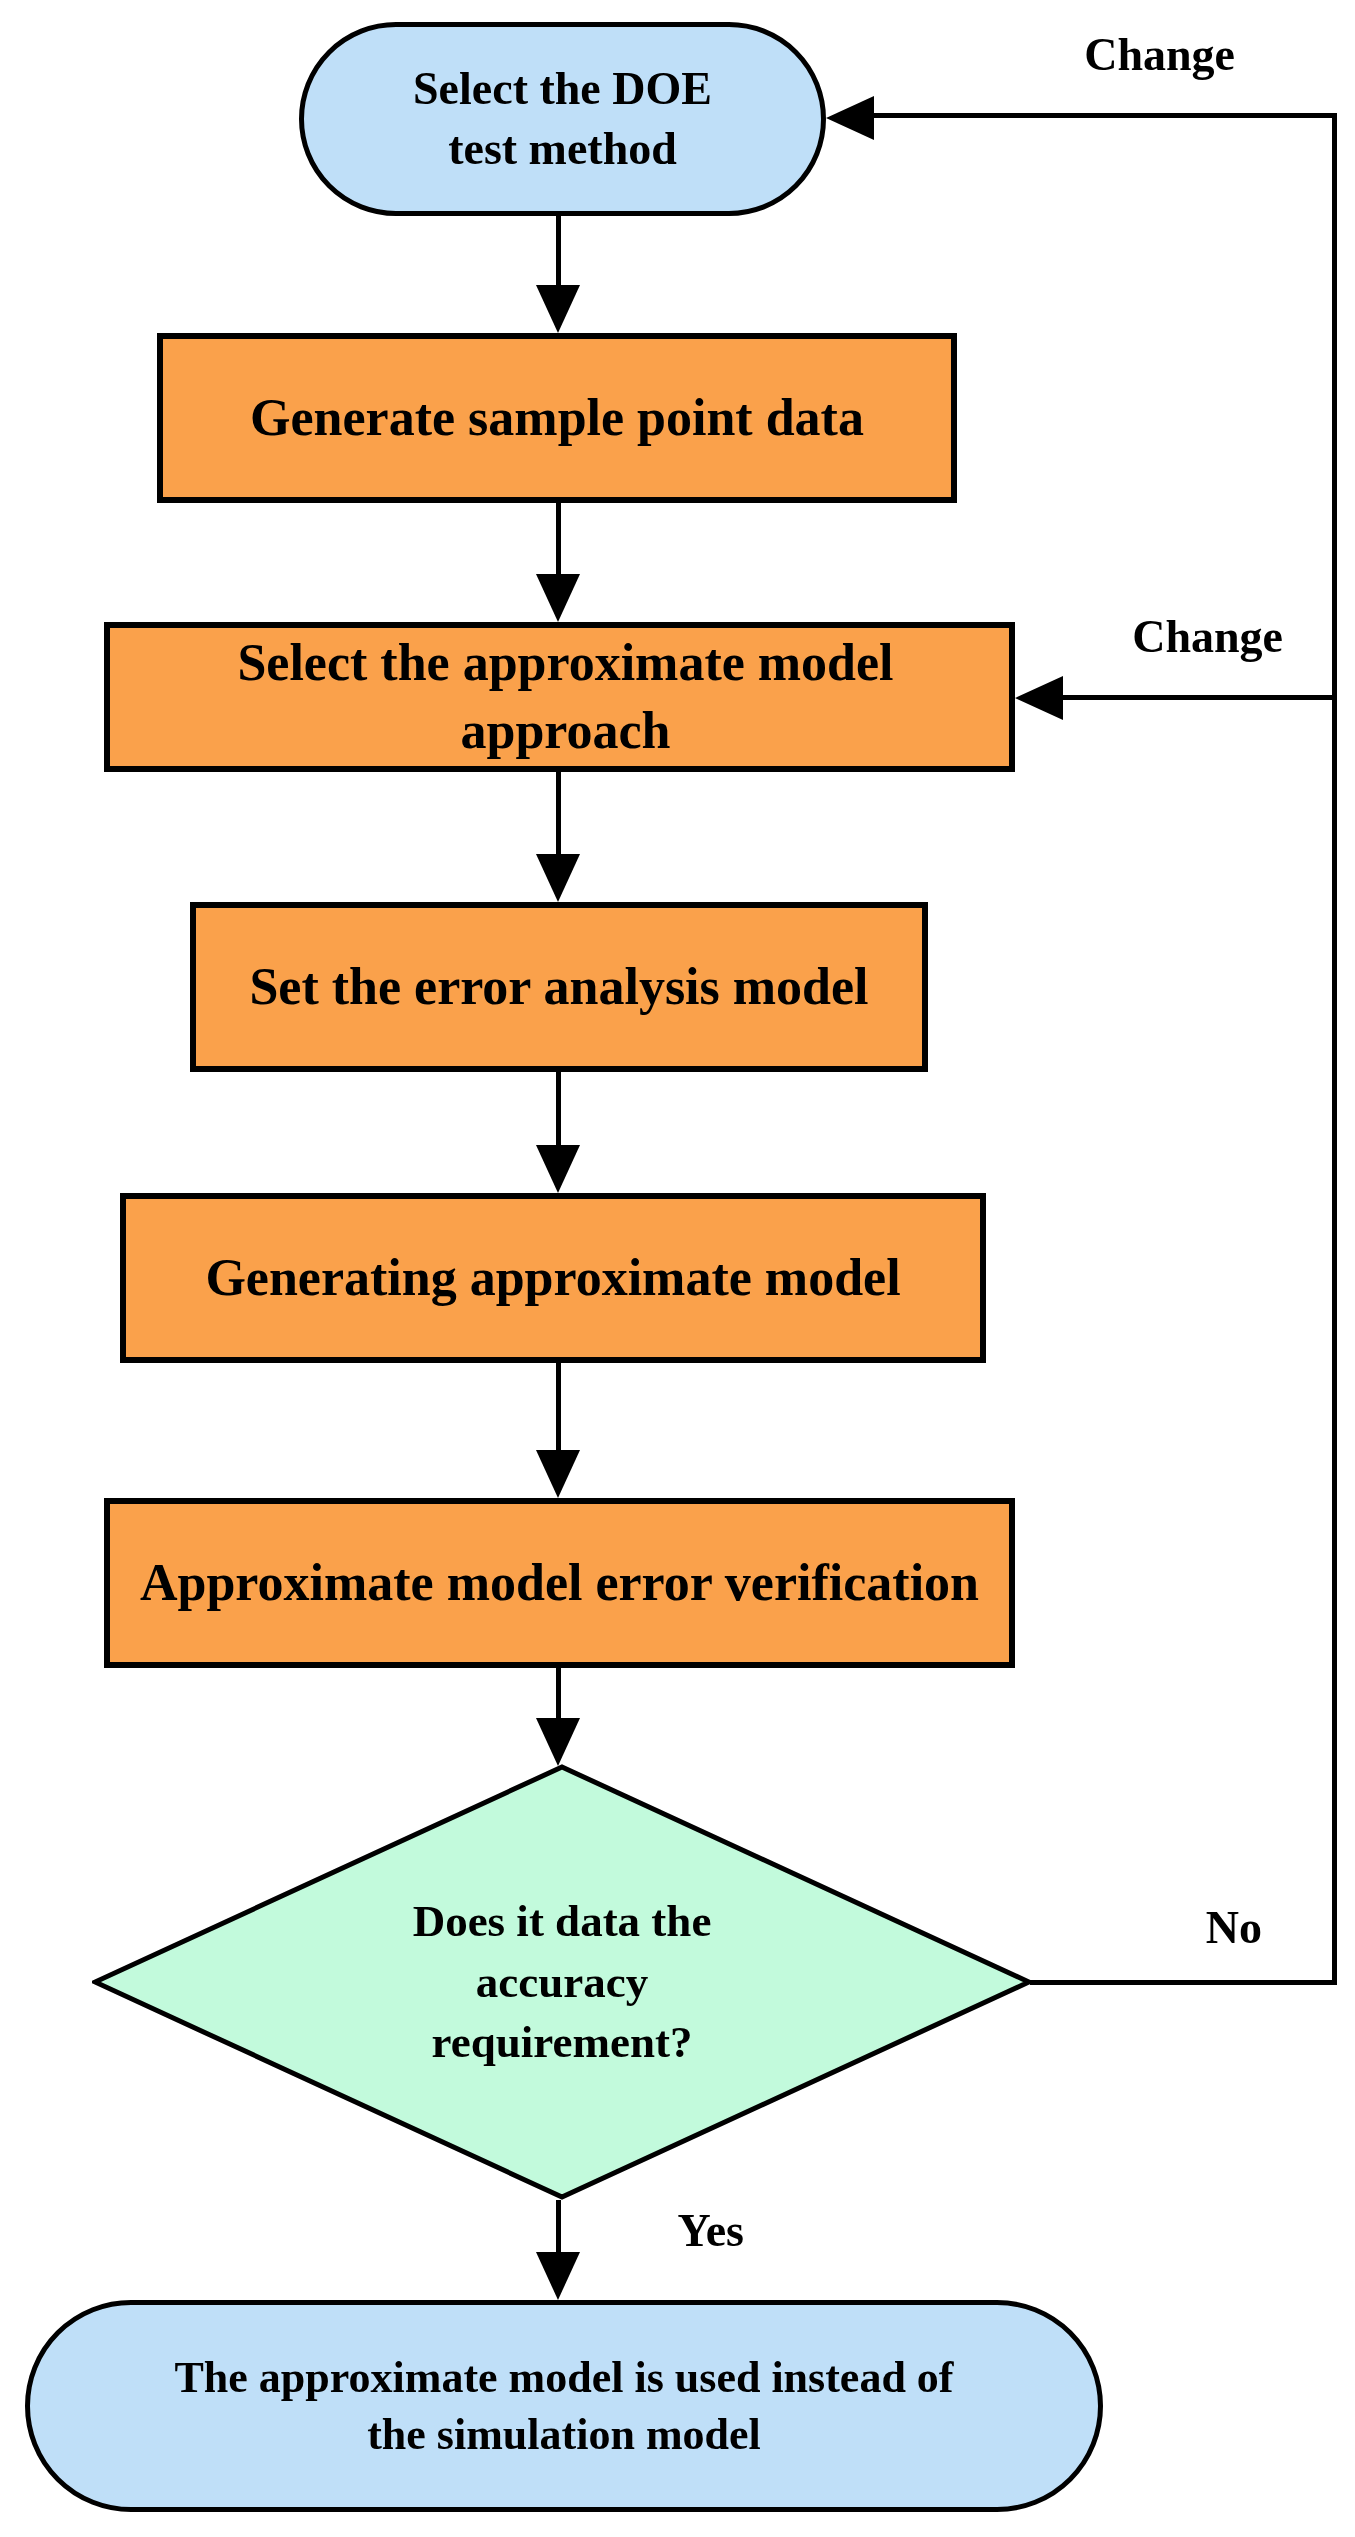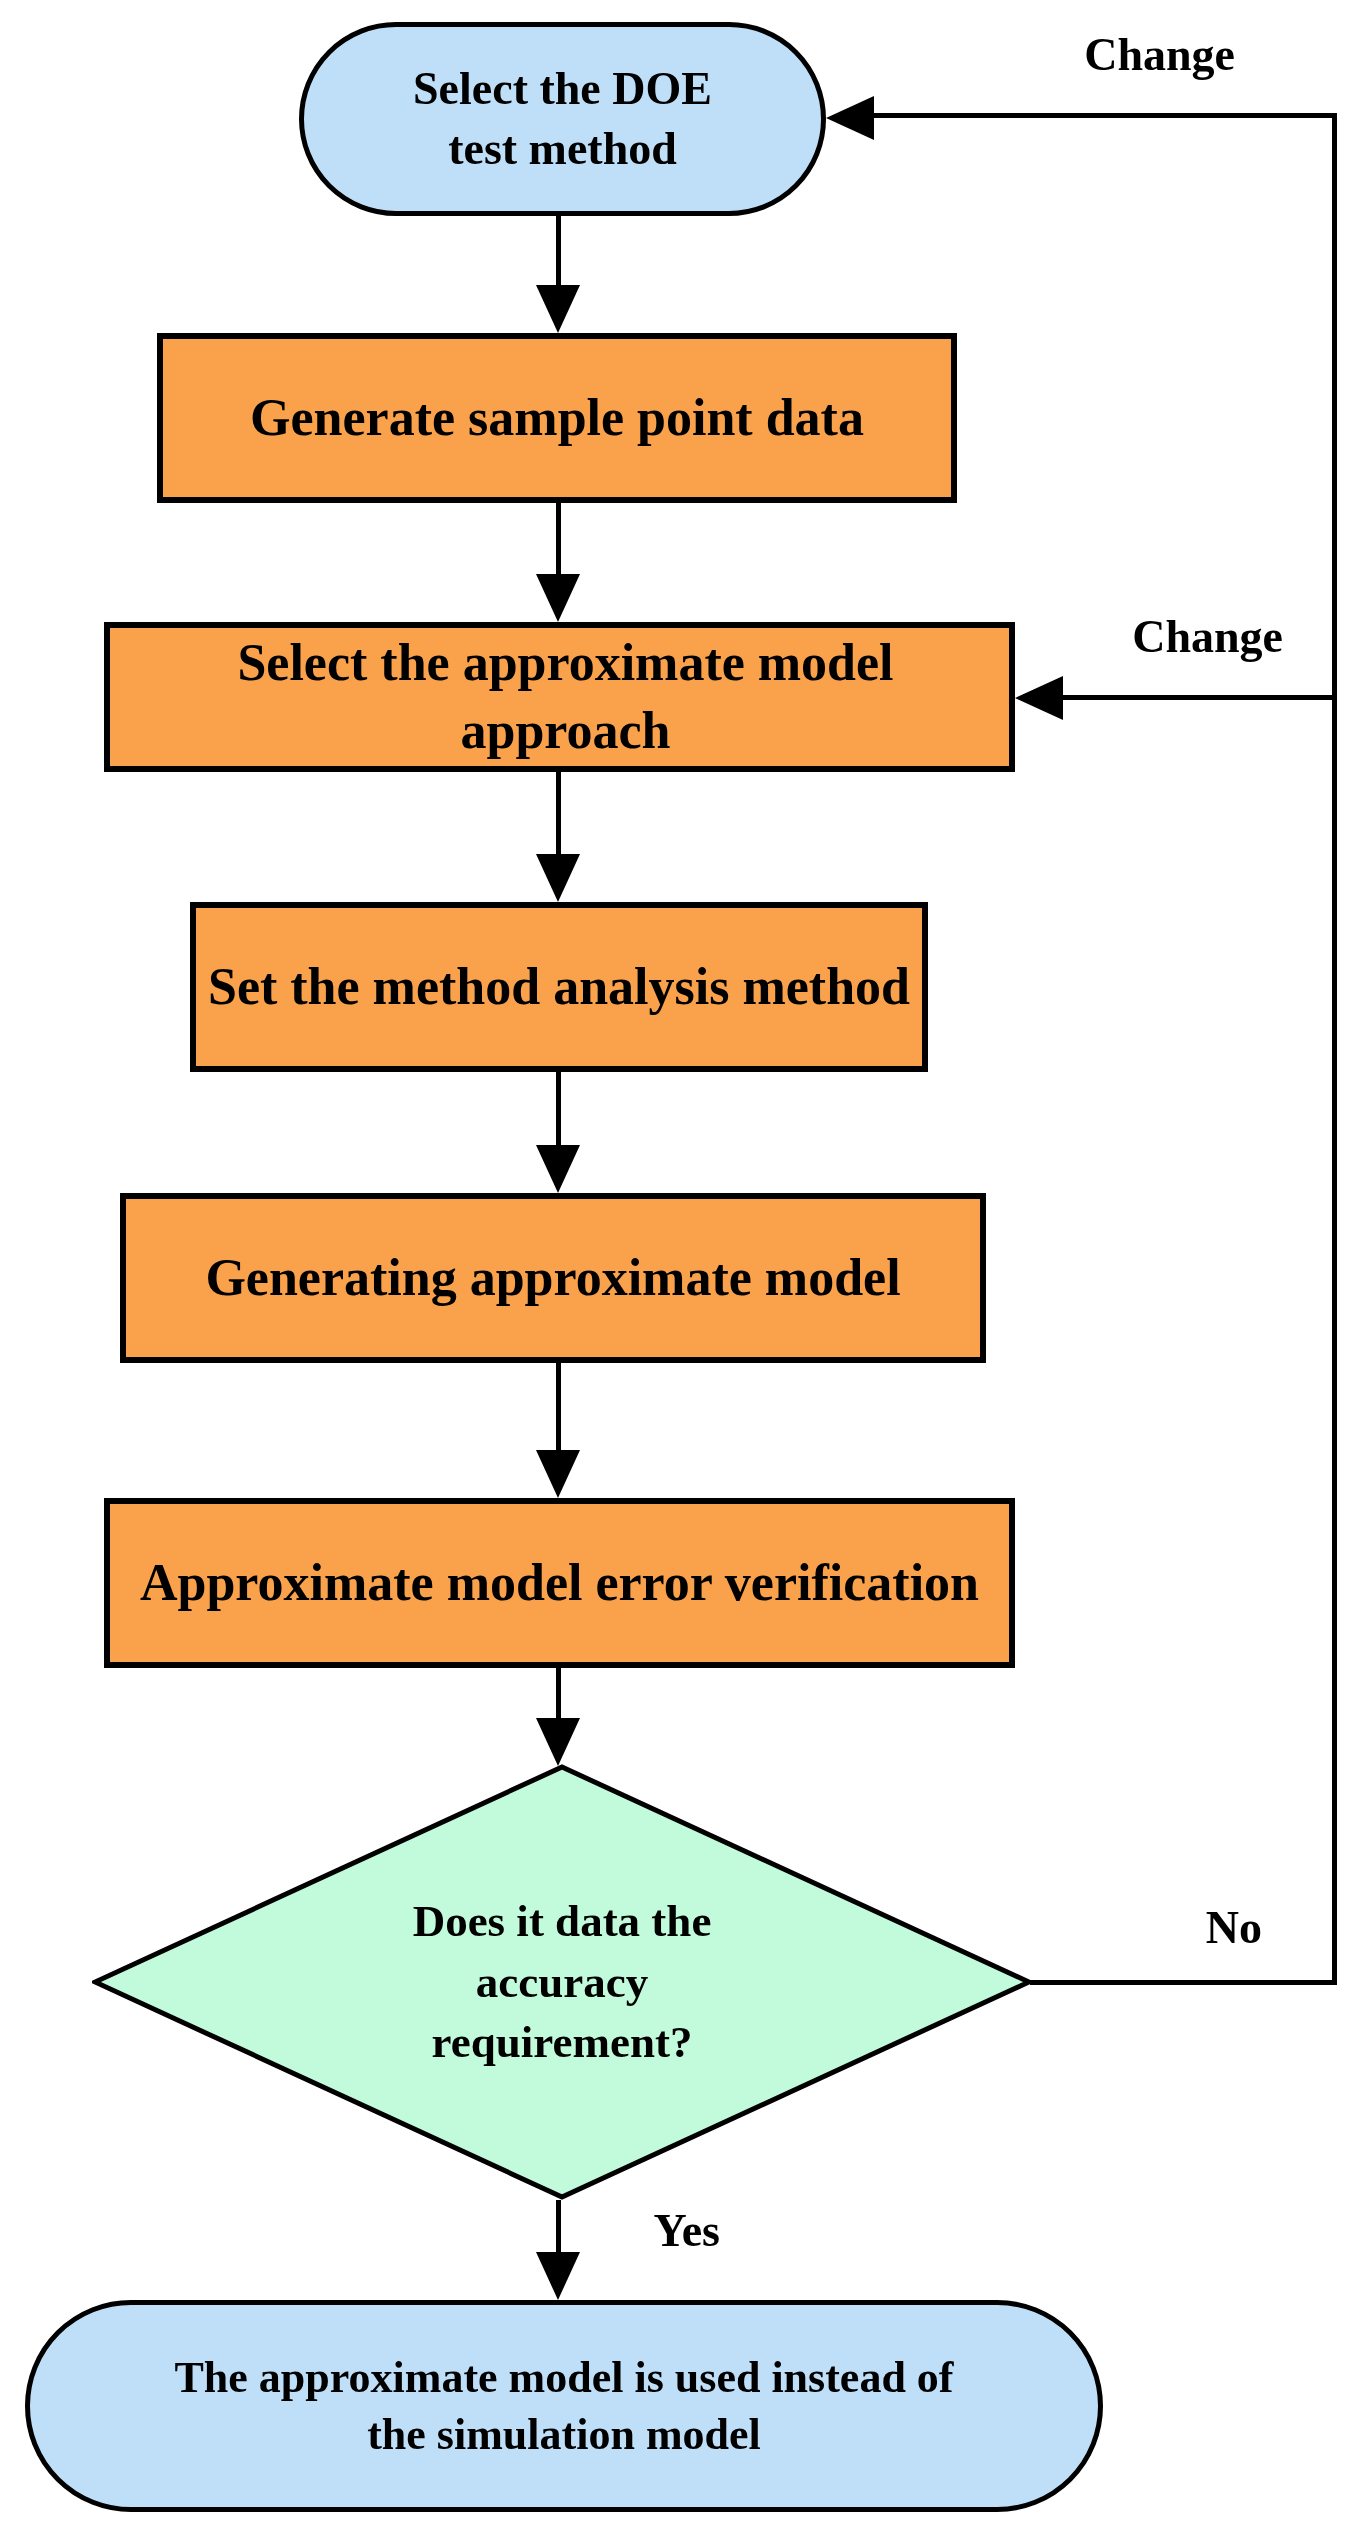--- a/index.html
+++ b/index.html
@@ -91,21 +91,21 @@
   <div class="node process" style="left: 157px; top: 333px; width: 800px; height: 170px; background: rgb(250, 161, 75);">
     <span class="label">Generate sample point data</span>
   </div>
 
   <div class="node process" style="left: 104px; top: 622px; width: 911px; height: 150px; background: rgb(250, 161, 75); padding-left: 12px;">
     <span class="label">Select the approximate model
 approach</span>
   </div>
 
   <div class="node process" style="left: 190px; top: 902px; width: 738px; height: 170px; background: rgb(250, 161, 75);">
-    <span class="label">Set the method analysis method</span>
+    <span class="label">Set the error analysis model</span>
   </div>
 
   <div class="node process" style="left: 104px; top: 1498px; width: 911px; height: 170px; background: rgb(250, 161, 75);">
     <span class="label">Approximate model error verification</span>
   </div>
 
   <div class="node process" style="left: 120px; top: 1193px; width: 866px; height: 170px; background: rgb(250, 161, 75);">
     <span class="label">Generating approximate model</span>
   </div>
 
@@ -122,15 +122,15 @@
     <span class="label" style="font-size:44px;">The approximate model is used instead of
 the simulation model</span>
   </div>
 
   <div class="edge-label" style="left:1035px;top:30px;width:200px;">Change</div>
 
   <div class="edge-label" style="left:1083px;top:612px;width:200px;">Change</div>
 
   <div class="edge-label" style="left:1062px;top:1903px;width:200px;">No</div>
 
-  <div class="edge-label" style="left:600px;top:2206px;width:120px;">Yes</div>
+  <div class="edge-label" style="left:624px;top:2206px;width:120px;">Yes</div>
 
 </div>
 
 </body></html>

